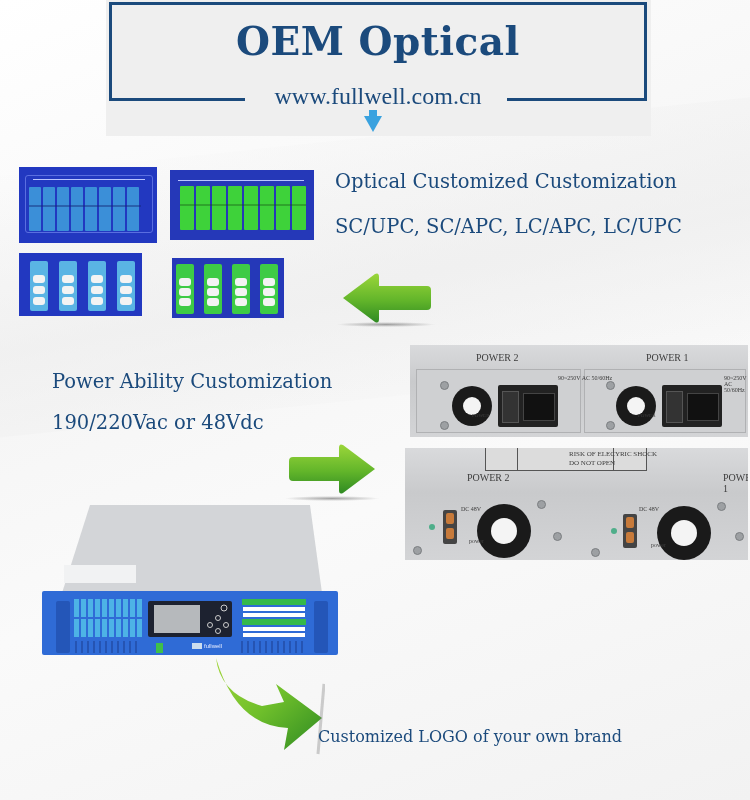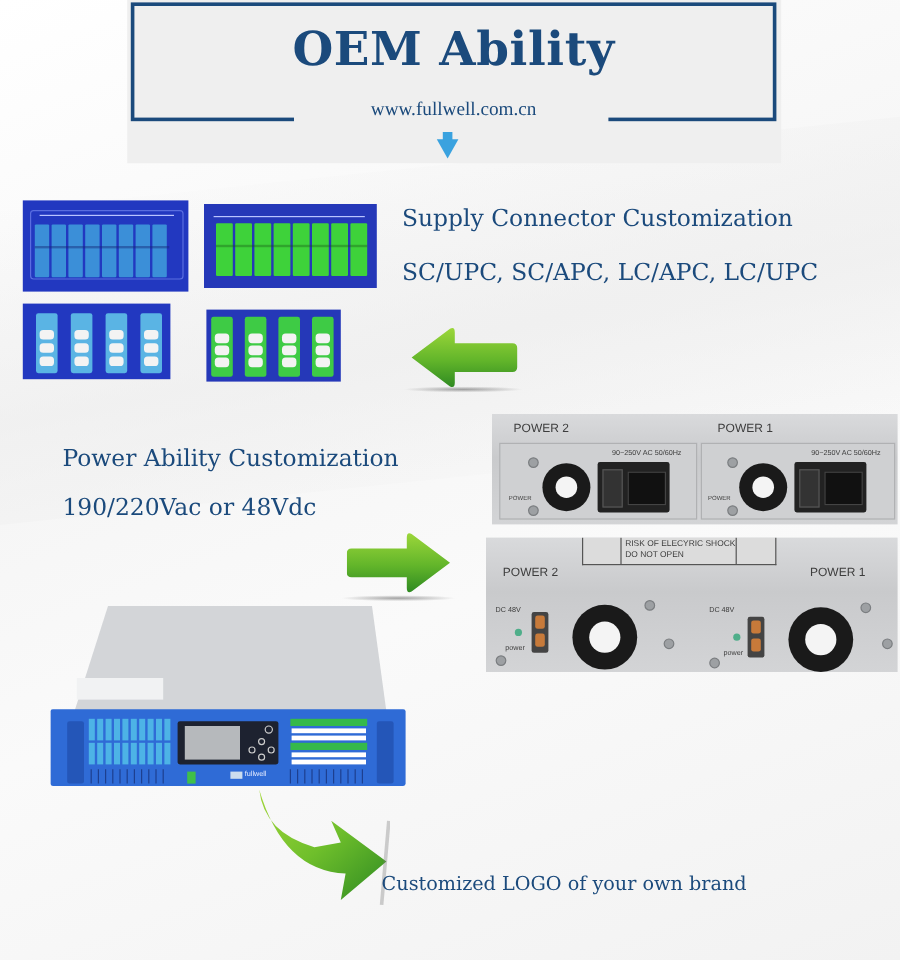--- a/index.html
+++ b/index.html
@@ -4,53 +4,53 @@
 <style>
   html, body { margin:0; padding:0; }
   body { width:750px; height:800px; position:relative; overflow:hidden; background:#f8f8f8; font-family:"DejaVu Serif", serif; }
   .bg-shade { position:absolute; inset:0; background:
       linear-gradient(160deg, #ffffff 0%, #f6f6f6 40%, #fafafa 60%, #f2f2f2 100%); }
   .bg-diag { position:absolute; left:-100px; top:140px; width:900px; height:260px; background:linear-gradient(175deg, rgba(255,255,255,0) 0%, rgba(236,236,236,0.6) 55%, rgba(255,255,255,0) 100%); transform:rotate(-6deg); }
   .header-panel { position:absolute; left:106px; top:0; width:545px; height:136px; background:#efefef; }
   .header-box { position:absolute; left:109px; top:2px; width:532px; height:93px; border:3px solid #1b4a7c; box-sizing:content-box; }
   .title { position:absolute; left:109px; width:538px; top:18px; text-align:center; font-family:"DejaVu Serif", serif; font-weight:bold; font-size:39px; color:#1b4a7c; letter-spacing:0.5px; }
   .url-gap { position:absolute; left:245px; top:88px; width:262px; height:14px; background:#efefef; }
-  .url { position:absolute; left:109px; width:538px; top:83px; text-align:center; font-family:"Liberation Serif", serif; font-size:16px; color:#1b4a7c; }
+  .url { position:absolute; left:109px; width:538px; top:83px; text-align:center; font-family:"Liberation Serif", serif; font-size:24px; color:#1b4a7c; }
   .down-arrow { position:absolute; left:364px; top:116px; width:0; height:0; border-left:9px solid transparent; border-right:9px solid transparent; border-top:16px solid #3aa2df; }
   .down-arrow-cap { position:absolute; left:369px; top:110px; width:8px; height:7px; background:#3aa2df; }
 
   .photo { position:absolute; overflow:hidden; }
   .blue-panel { background:#2238c0; }
   .green-panel { background:#2538b8; }
   .sc-port { position:absolute; width:12px; height:44px; border-radius:1px; }
   .lc-port { position:absolute; width:18px; height:50px; border-radius:2px; }
   .lc-hole { position:absolute; left:3px; width:12px; height:8px; background:#f3f3f3; border-radius:3px; }
 
   .heading { position:absolute; font-family:"DejaVu Serif", serif; color:#1b4a7c; font-size:19.5px; white-space:nowrap; }
 
   .arrow-shadow { position:absolute; height:5px; background:radial-gradient(ellipse at center, rgba(90,90,90,0.55) 0%, rgba(120,120,120,0) 70%); }
 
   .power-photo { position:absolute; background:linear-gradient(180deg,#d9dadc 0%,#c9cacc 40%,#d3d4d6 100%); overflow:hidden; }
-  .psu-label { position:absolute; font-family:Liberation Sans, sans-serif; font-size:9px; color:#3d3d3d; }
+  .psu-label { position:absolute; font-family:Liberation Serif, serif; font-size:9px; color:#3d3d3d;margin-left:48px; }
   .fan { position:absolute; border-radius:50%; background:#1a1a1a; }
   .fan-hub { position:absolute; border-radius:50%; background:#f4f4f4; }
   .socket { position:absolute; background:#222; border-radius:2px; }
   .screw { position:absolute; width:7px; height:7px; border-radius:50%; background:#9da0a3; border:1px solid #7b7e81; }
 
   .device { position:absolute; }
 </style>
 </head>
 <body>
 
 <div class="bg-shade"></div>
 <div class="bg-diag"></div>
 
 <div class="header-panel"></div>
 <div class="header-box"></div>
-<div class="title">OEM Ability</div>
+<div class="title">OEM Optical</div>
 <div class="url-gap"></div>
 <div class="url">www.fullwell.com.cn</div>
 <div class="down-arrow-cap"></div>
 <div class="down-arrow"></div>
 
 <div class="photo blue-panel" style="left:19px;top:167px;width:138px;height:76px;">
   <div style="position:absolute;left:6px;top:8px;width:126px;height:56px;border:1px solid #5a6ee0;border-radius:3px;"></div>
   <div style="position:absolute;left:14px;top:12px;width:112px;height:1px;background:#b9c4ff;"></div>
   <div class="sc-port" style="left:10px;top:20px;background:#3b8fd8;"></div>
   <div class="sc-port" style="left:24px;top:20px;background:#3b8fd8;"></div>
@@ -115,21 +115,21 @@
       <div class="lc-hole" style="top:24px;"></div>
       <div class="lc-hole" style="top:34px;"></div>
   </div>
   <div class="lc-port" style="left:88px;top:6px;background:#3ecb45;">
     <div class="lc-hole" style="top:14px;"></div>
       <div class="lc-hole" style="top:24px;"></div>
       <div class="lc-hole" style="top:34px;"></div>
   </div>
 </div>
 
-<div class="heading" style="left:335px;top:170px;">Supply Connector Customization</div>
+<div class="heading" style="left:335px;top:170px;">Optical Customized Customization</div>
 <div class="heading" style="left:335px;top:215px;">SC/UPC, SC/APC, LC/APC, LC/UPC</div>
 
 <div class="arrow-shadow" style="left:336px;top:322px;width:100px;"></div>
 <svg style="position:absolute;left:341px;top:272px;" width="92" height="52" viewBox="0 0 92 52">
   <defs>
     <linearGradient id="gl" x1="0" y1="0" x2="0" y2="1">
       <stop offset="0" stop-color="#9bd63a"></stop>
         <stop offset="0.55" stop-color="#62b52a"></stop>
         <stop offset="1" stop-color="#2f8a22"></stop>
     </linearGradient>

